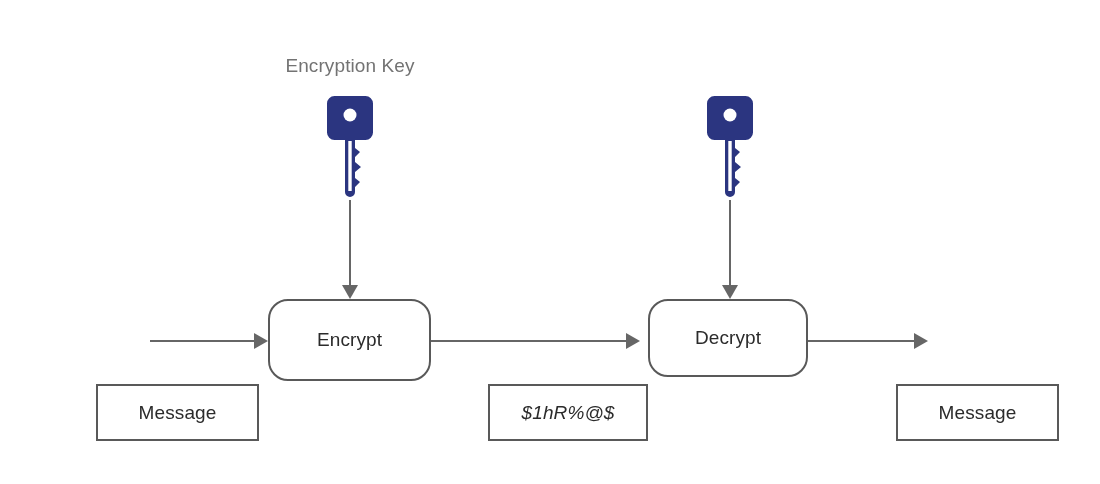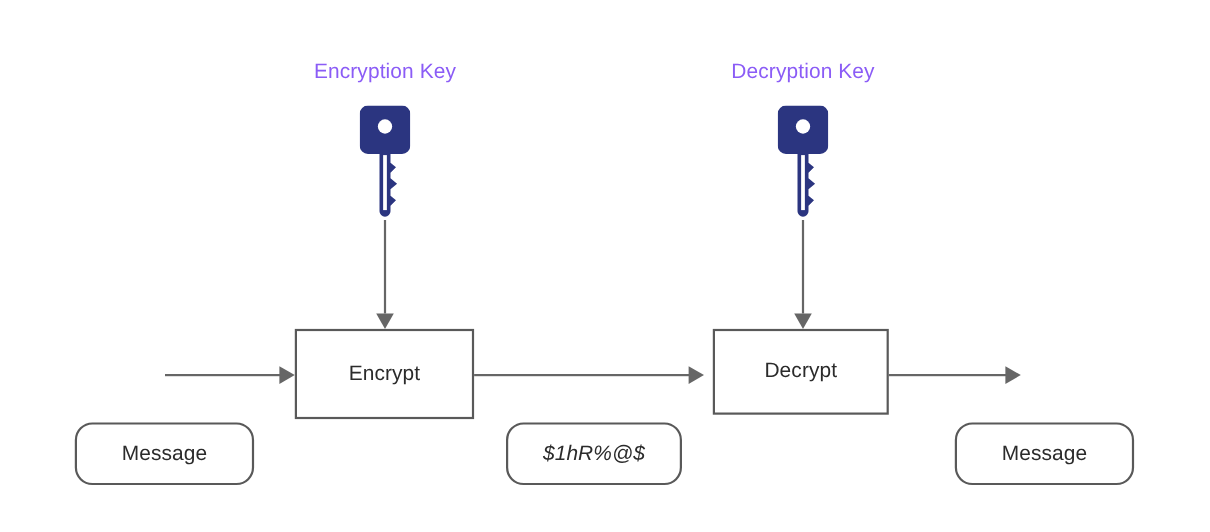--- a/index.html
+++ b/index.html
@@ -13,42 +13,42 @@
     height: 484px;
     background: #ffffff;
     font-family: "Liberation Sans", sans-serif;
     overflow: hidden;
   }
 
   
   .key-label {
     position: absolute;
     font-size: 19px;
-    color: #8b5cf6;
+    color: #737373;
     white-space: nowrap;
     text-align: center;
     letter-spacing: 0.1px;
   }
 
   
   .node-box {
     position: absolute;
     box-sizing: border-box;
     border: 2px solid #595959;
     border-radius: 10px;
     background: #ffffff;
     display: flex;
     align-items: center;
     justify-content: center;
     font-size: 19px;
     color: #2b2b2b;
     letter-spacing: 0.1px;
   }
-  .proc-box { border-radius: 0; }
-  .data-box { border-radius: 16px; }
+  .proc-box { border-radius: 20px; }
+  .data-box { border-radius: 0; margin-left: 28px; }
 
   
   .h-line {
     position: absolute;
     height: 2px;
     background: #666666;
   }
   .v-line {
     position: absolute;
     width: 2px;
@@ -89,21 +89,20 @@
     <path d="M7.5 0 H38.5 A7.5 7.5 0 0 1 46 7.5 V36.5 A7.5 7.5 0 0 1 38.5 44 H28
              V52 L33 56 L28 61 V66 L34 71 L28 76 V82 L33 86 L28 91 V96
              A5 5 0 0 1 18 96 V44 H7.5 A7.5 7.5 0 0 1 0 36.5 V7.5 A7.5 7.5 0 0 1 7.5 0 Z" fill="#2b3580"></path>
     <circle cx="23" cy="19" r="6.5" fill="#ffffff"></circle>
     <rect x="21.3" y="45" width="3.4" height="50" fill="#ffffff"></rect>
   </svg>
 
   <div class="v-line" style="left:349px; top:200px; height:85px;"></div>
   <div class="arrow-down" style="left:342px; top:285px;"></div>
 
-  <div class="key-label" style="left:620px; top:55px; width:220px;">Decryption Key</div>
 
   <svg class="key-icon" style="left:707px; top:96px;" viewBox="0 0 46 108">
     <path d="M7.5 0 H38.5 A7.5 7.5 0 0 1 46 7.5 V36.5 A7.5 7.5 0 0 1 38.5 44 H28
              V52 L33 56 L28 61 V66 L34 71 L28 76 V82 L33 86 L28 91 V96
              A5 5 0 0 1 18 96 V44 H7.5 A7.5 7.5 0 0 1 0 36.5 V7.5 A7.5 7.5 0 0 1 7.5 0 Z" fill="#2b3580"></path>
     <circle cx="23" cy="19" r="6.5" fill="#ffffff"></circle>
     <rect x="21.3" y="45" width="3.4" height="50" fill="#ffffff"></rect>
   </svg>
 
   <div class="v-line" style="left:729px; top:200px; height:85px;"></div>

